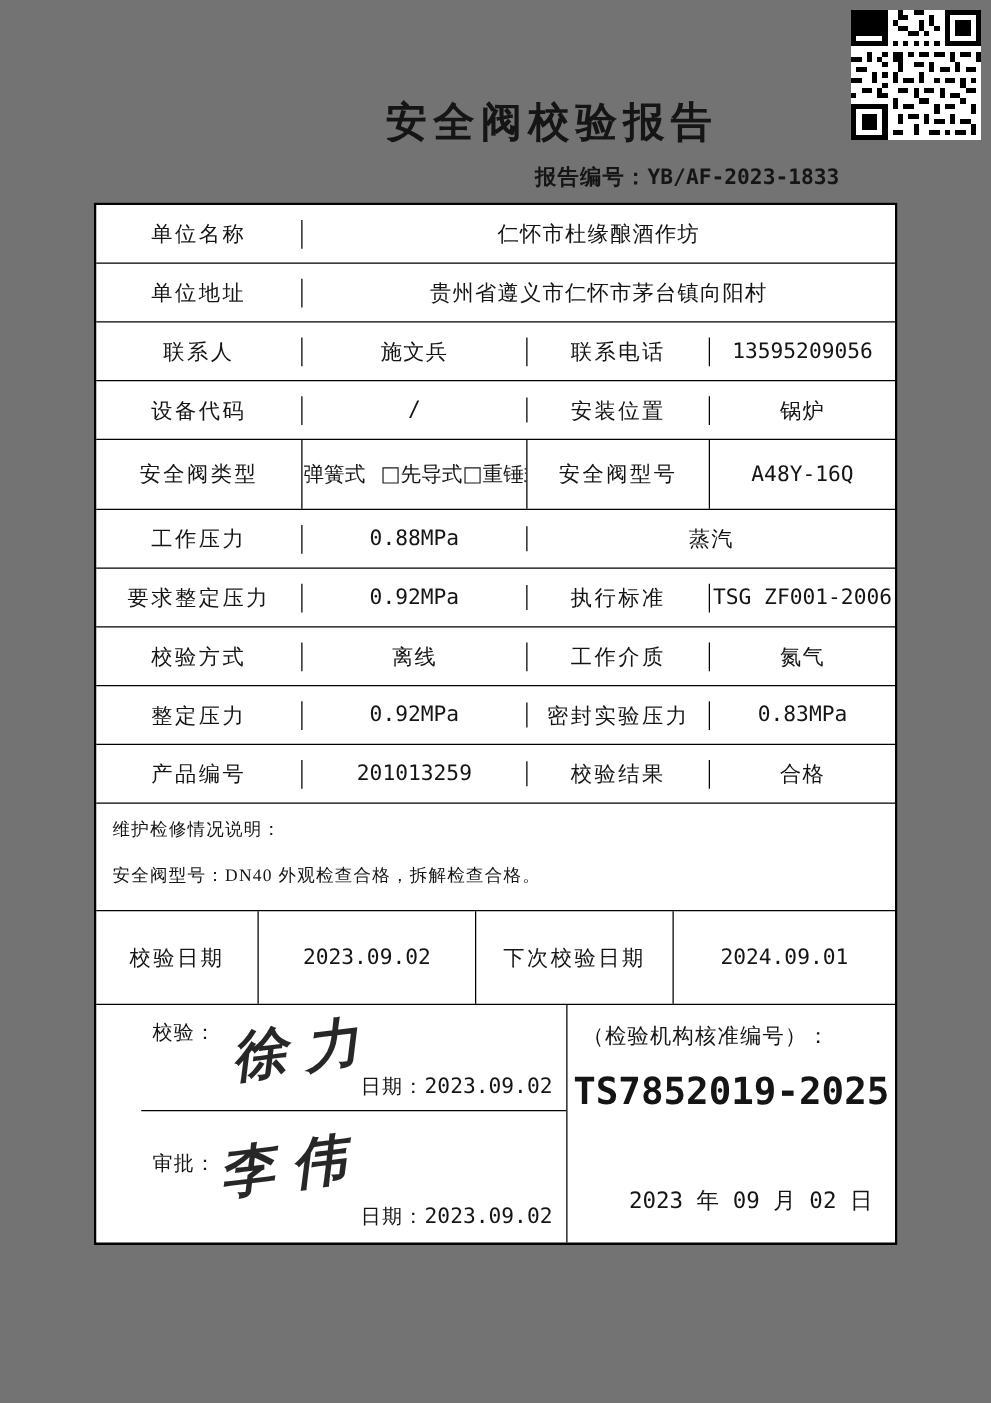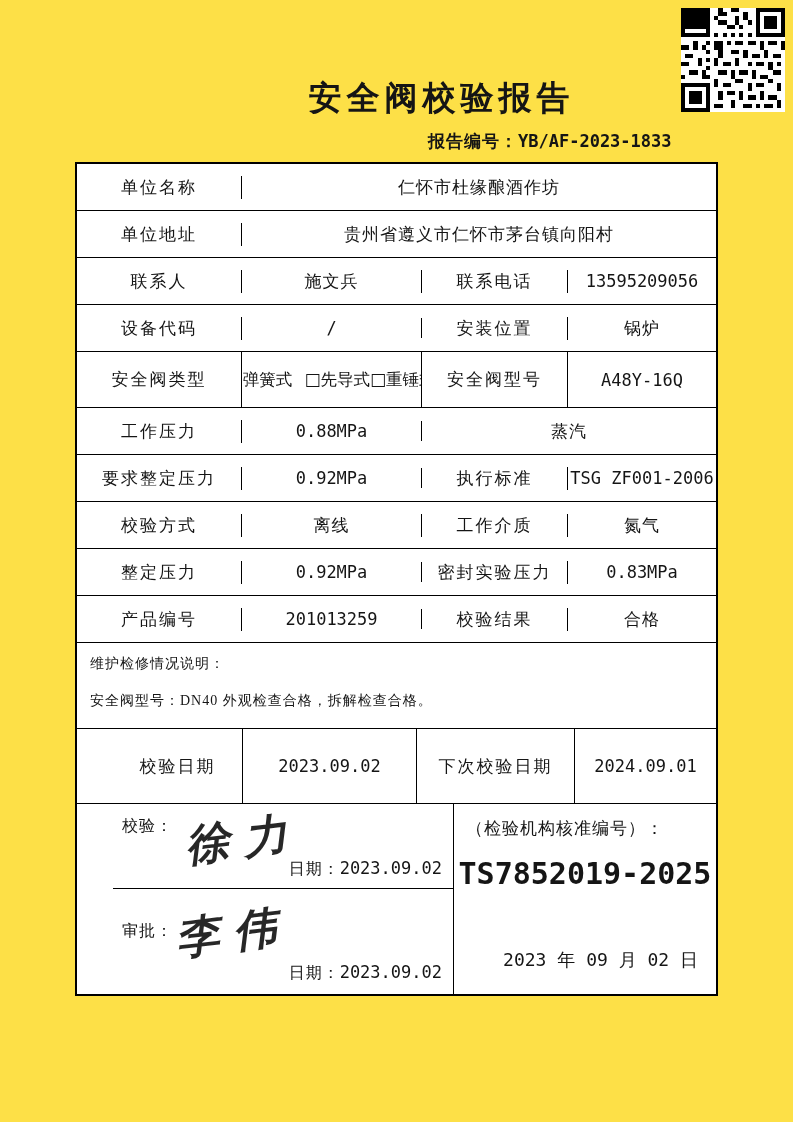--- a/index.html
+++ b/index.html
@@ -1,18 +1,18 @@
 <!DOCTYPE html>
 <html><head>
 <meta charset="utf-8">
 <style>
   * { margin:0; padding:0; box-sizing:border-box; }
   html,body { background:#ffffff; }
   body { font-family:"Liberation Serif","DejaVu Serif",serif; color:#151515; }
-  .page { position:relative; width:793px; height:1122px; background:#fde047; margin:0 auto; overflow:hidden; }
+  .page { position:relative; width:793px; height:1122px; background:#737373; margin:0 auto; overflow:hidden; }
 
   
   .doc-title { position:absolute; top:76px; left:0; width:793px; text-align:center;
                font-size:33px; font-weight:700; letter-spacing:5px; padding-left:90px; }
   .report-no-line { position:absolute; top:130px; left:428px; font-size:17px; white-space:nowrap; }
   .report-no-line .lbl { font-weight:700; letter-spacing:1px; }
   .report-no-line .num { font-family:"DejaVu Sans Mono",monospace; font-size:17px; font-weight:700; }
 
   .qr { position:absolute; top:8px; left:679px; width:108px; height:104px; }
 
@@ -40,21 +40,21 @@
   .cb-mark { font-family:"DejaVu Sans","Liberation Sans",sans-serif; font-size:17px; }
   .cb-opt + .cb-opt { margin-left:8px; }
 
   
   .note-cell { display:block; height:85px; padding:12px 13px; font-size:14px; }
   .note-title { letter-spacing:1px; }
   .note-body { margin-top:19px; letter-spacing:1px; }
 
   
   .drow { display:flex; width:100%; border-bottom:1.5px solid #000; height:75px; }
-  .d1 { width:130px; flex:0 0 130px;margin-left:36px; }
+  .d1 { width:130px; flex:0 0 130px; }
   .d2 { width:174px; flex:0 0 174px; }
   .d3 { width:158px; flex:0 0 158px; }
 
   
   .sign-block { display:flex; width:100%; height:190px; }
   .sign-left { width:377px; flex:0 0 377px; border-right:1.5px solid #000; display:flex; flex-direction:column;padding-left:36px; }
   .sign-row { position:relative; width:100%; }
   .sign-row.top { height:85px; border-bottom:1.5px solid #000; }
   .sign-row.bottom { flex:1 1 auto; }
   .sign-label { position:absolute; left:9px; font-size:16px; letter-spacing:1px; }

